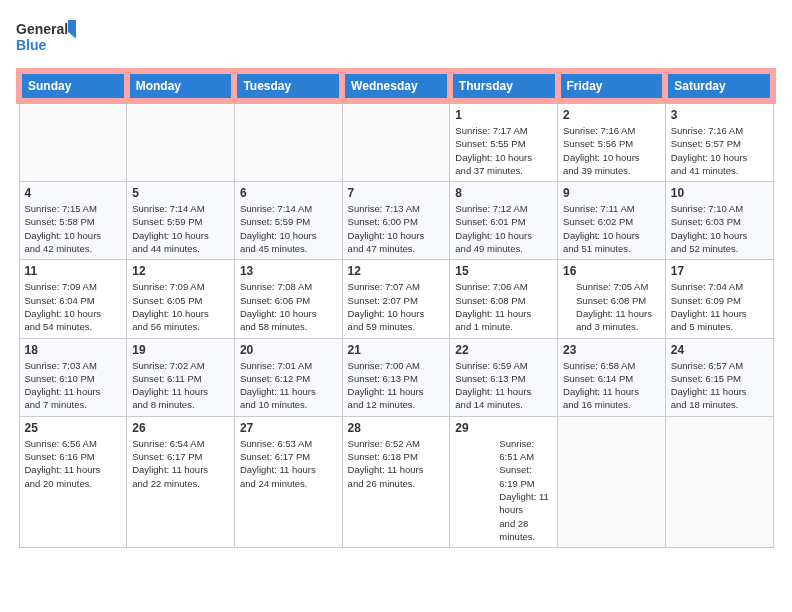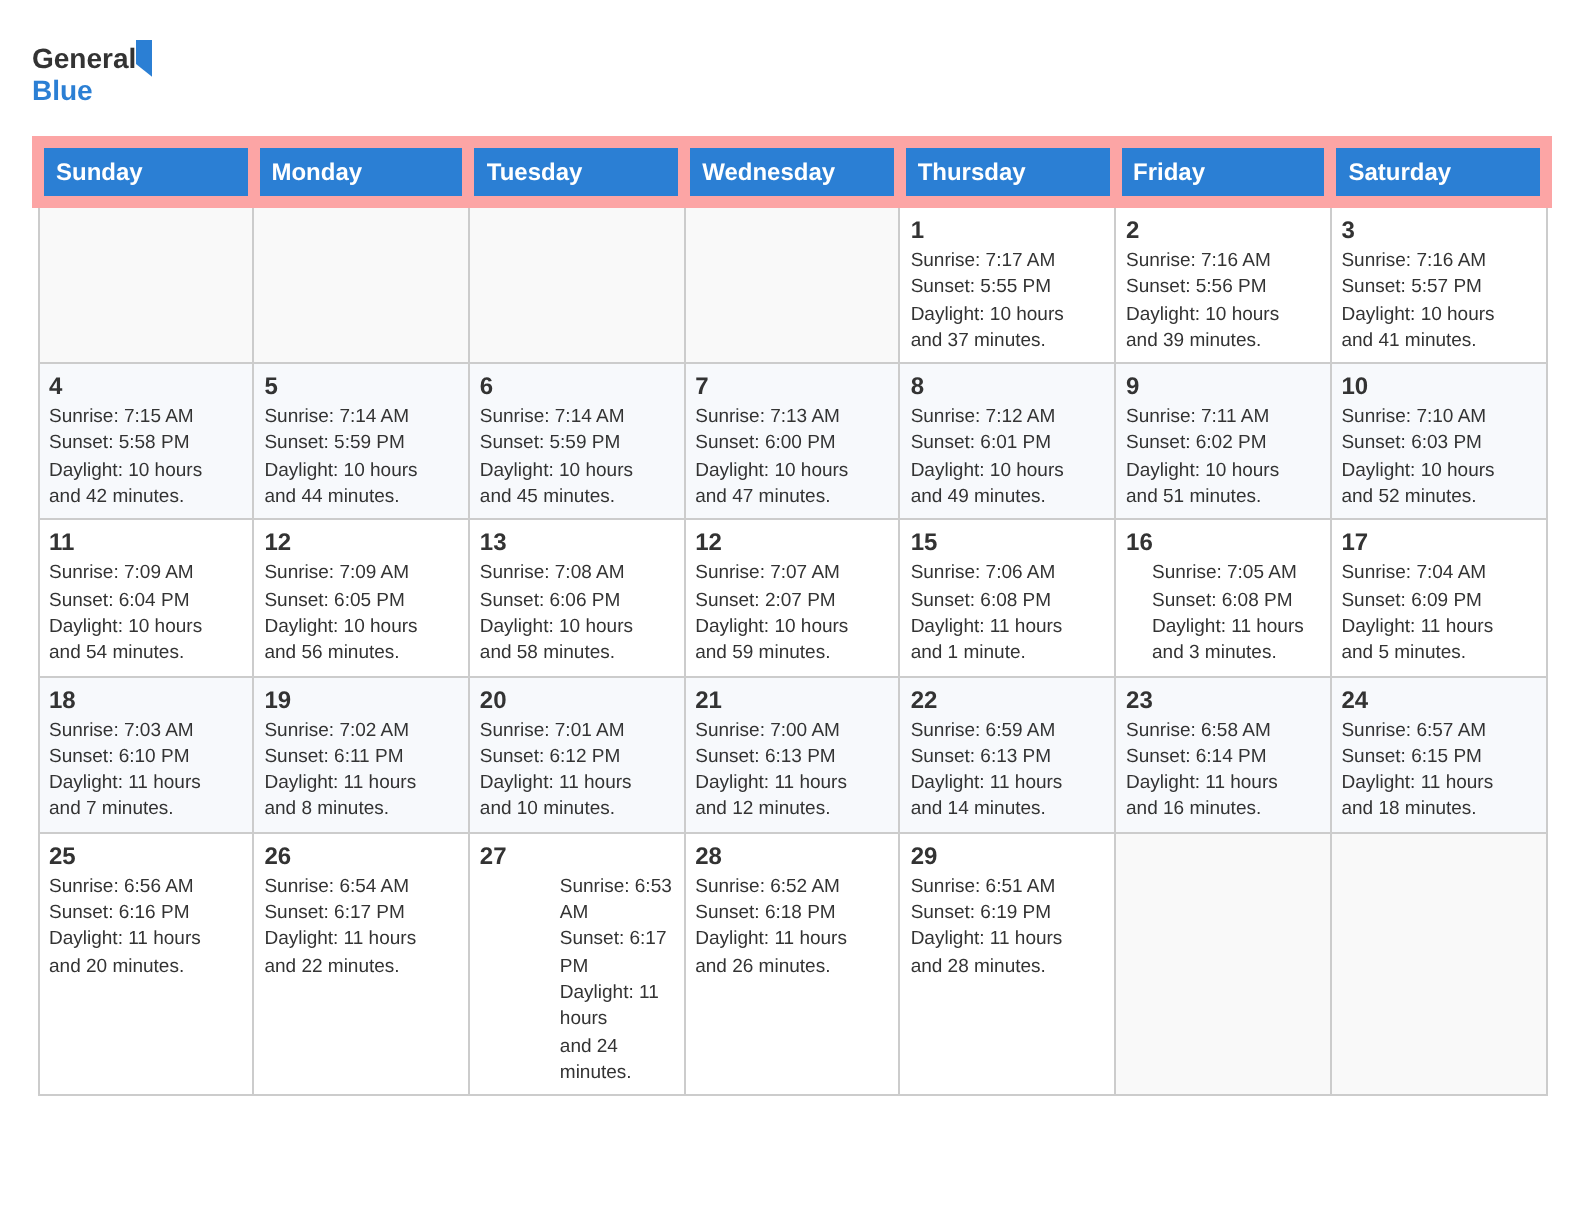--- a/index.html
+++ b/index.html
@@ -298,35 +298,35 @@
         </td>
         <td>
           <span class="day-num">26</span>
           <div class="day-info" style="white-space: pre-line;">Sunrise: 6:54 AM
 Sunset: 6:17 PM
 Daylight: 11 hours
 and 22 minutes.</div>
         </td>
         <td>
           <span class="day-num">27</span>
-          <div class="day-info" style="white-space: pre-line; margin-left: 40px;">Sunrise: 6:53 AM
+          <div class="day-info" style="white-space: pre-line;">Sunrise: 6:53 AM
 Sunset: 6:17 PM
 Daylight: 11 hours
 and 24 minutes.</div>
         </td>
         <td>
           <span class="day-num">28</span>
           <div class="day-info" style="white-space: pre-line;">Sunrise: 6:52 AM
 Sunset: 6:18 PM
 Daylight: 11 hours
 and 26 minutes.</div>
         </td>
         <td>
           <span class="day-num">29</span>
-          <div class="day-info" style="white-space: pre-line;">Sunrise: 6:51 AM
+          <div class="day-info" style="white-space: pre-line; margin-left: 44px;">Sunrise: 6:51 AM
 Sunset: 6:19 PM
 Daylight: 11 hours
 and 28 minutes.</div>
         </td>
         <td class="empty-cell" style="background: rgb(249, 249, 249);"></td>
         <td class="empty-cell" style="background: rgb(249, 249, 249);"></td>
       </tr>
     </tbody>
 </table>
 

